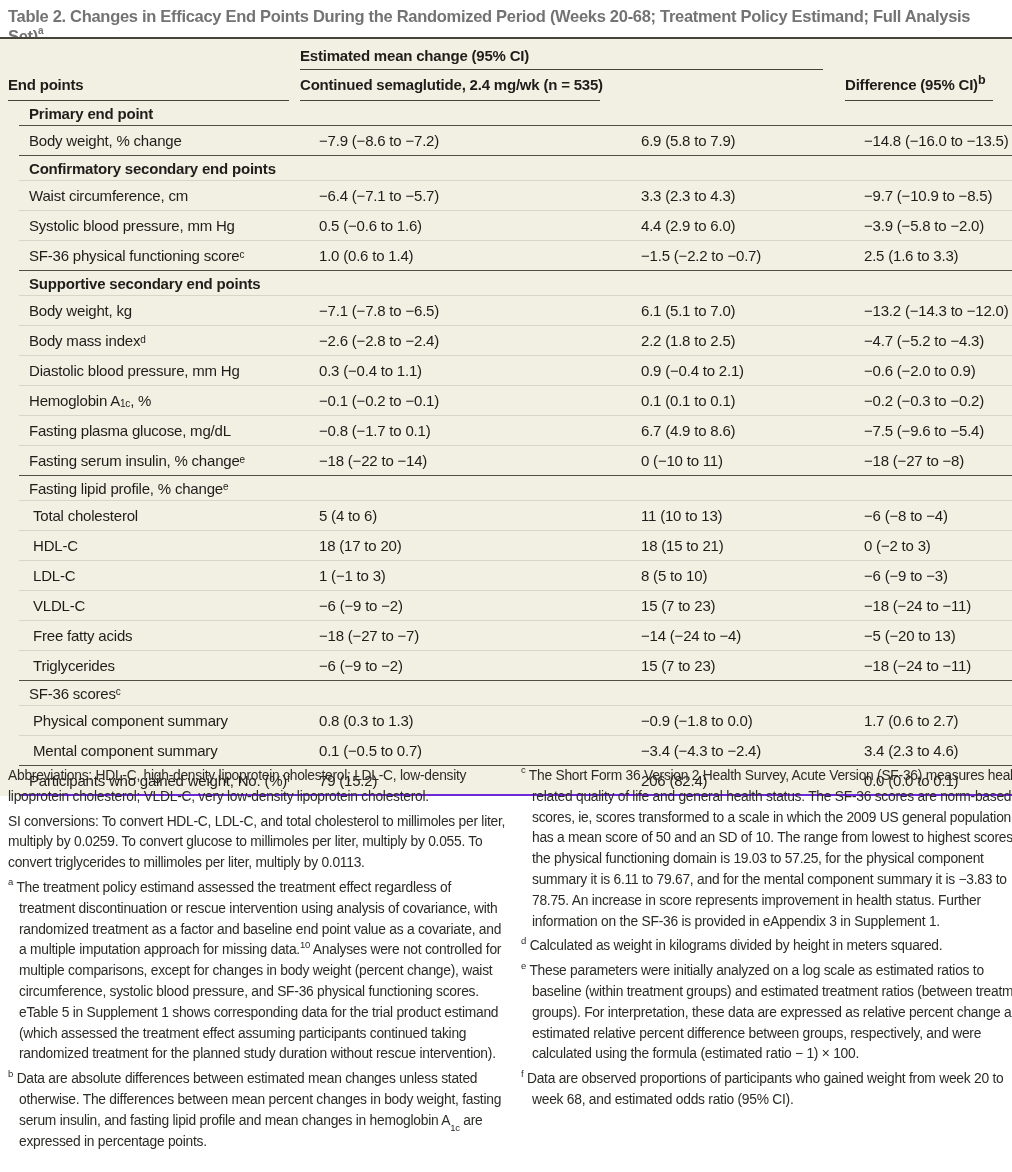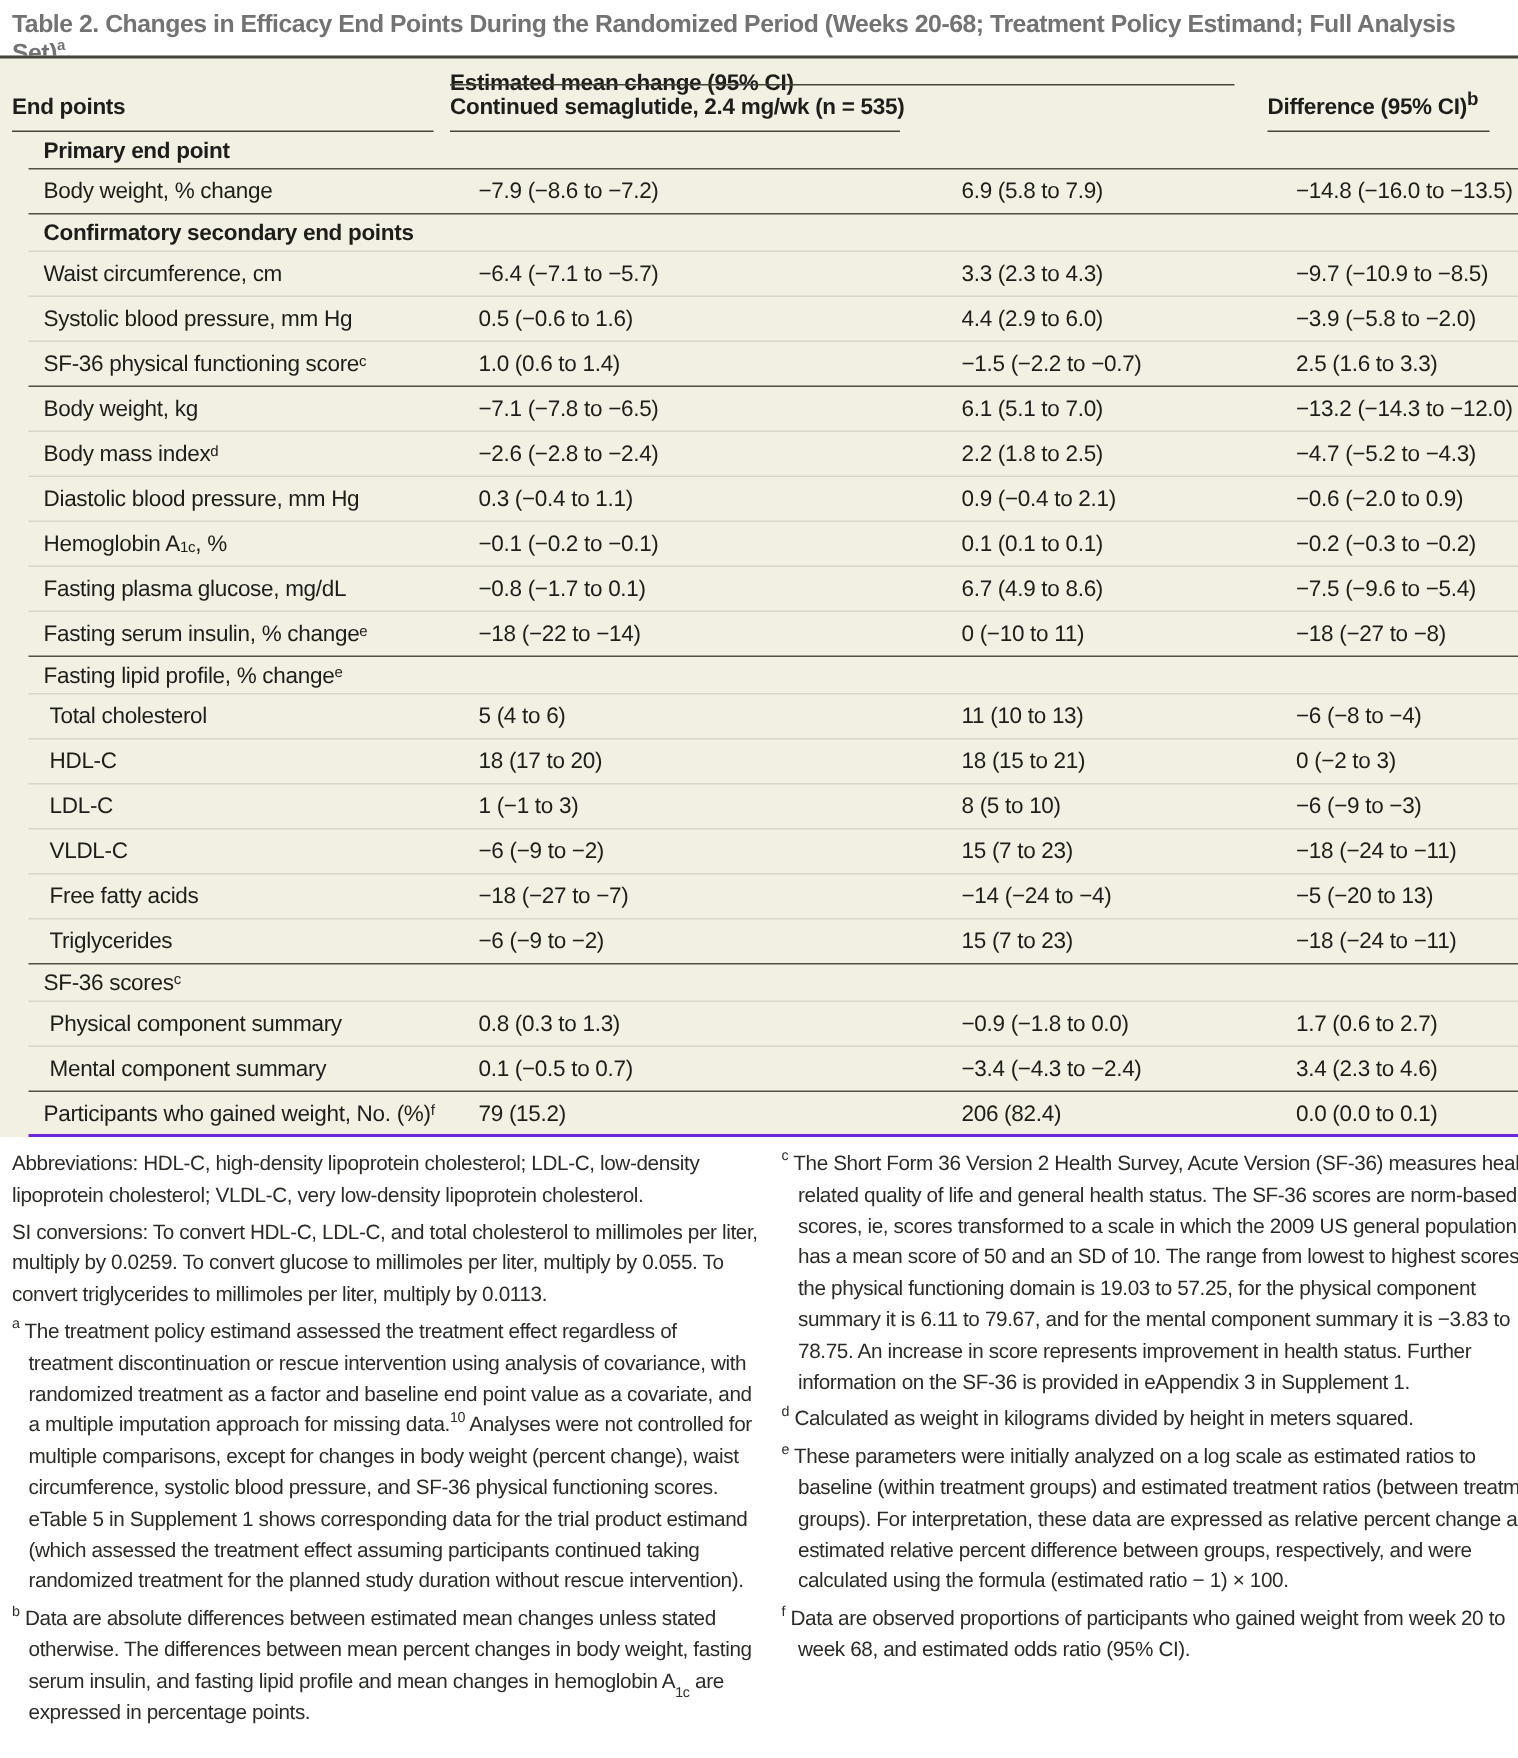--- a/index.html
+++ b/index.html
@@ -14,21 +14,21 @@
     font-size:16.5px;font-weight:bold;letter-spacing:-0.3px;color:#737373;
   }
   .title sup{font-size:10px;position:relative;top:-1px;}
 
   
   .efficacy-table{
     position:absolute;left:0;top:37px;width:1012px;
     background:#f2f0e3;border-top:2px solid #45443a;box-sizing:border-box;
     font-size:15px;letter-spacing:-0.2px;
   }
-  .spanner-row{position:relative;height:18px;}
+  .spanner-row{position:relative;height:31px;}
   .spanner-label{position:absolute;left:300px;top:8px;font-weight:bold;}
   .spanner-rule{position:absolute;left:300px;width:523px;bottom:0;height:0;border-bottom:1.5px solid #45443a;}
   .colhead-row{position:relative;height:31px;}
   .colhead{position:absolute;bottom:0;height:31px;border-bottom:1.5px solid #45443a;box-sizing:border-box;font-weight:bold;}
   .colhead span{position:absolute;bottom:7px;left:0;white-space:nowrap;}
   .ch1{left:8px;width:281px;}
   .ch2{left:300px;width:300px;}
   .ch3{left:622px;width:201px;}
   .ch4{left:845px;width:148px;}
 
@@ -104,20 +104,23 @@
         <span class="cell v1">0.5 (−0.6 to 1.6)</span>
         <span class="cell v2">4.4 (2.9 to 6.0)</span>
         <span class="cell v3">−3.9 (−5.8 to −2.0)</span>
       </div>
       <div class="trow data b-dark">
         <span class="cell lbl">SF-36 physical functioning score<sup>c</sup></span>
         <span class="cell v1">1.0 (0.6 to 1.4)</span>
         <span class="cell v2">−1.5 (−2.2 to −0.7)</span>
         <span class="cell v3">2.5 (1.6 to 3.3)</span>
       </div>
+      <div class="trow section b-light">
+        <span class="cell lbl">Supportive secondary end points</span>
+      </div>
       <div class="trow data b-light">
         <span class="cell lbl">Body weight, kg</span>
         <span class="cell v1">−7.1 (−7.8 to −6.5)</span>
         <span class="cell v2">6.1 (5.1 to 7.0)</span>
         <span class="cell v3">−13.2 (−14.3 to −12.0)</span>
       </div>
       <div class="trow data b-light">
         <span class="cell lbl">Body mass index<sup>d</sup></span>
         <span class="cell v1">−2.6 (−2.8 to −2.4)</span>
         <span class="cell v2">2.2 (1.8 to 2.5)</span>

